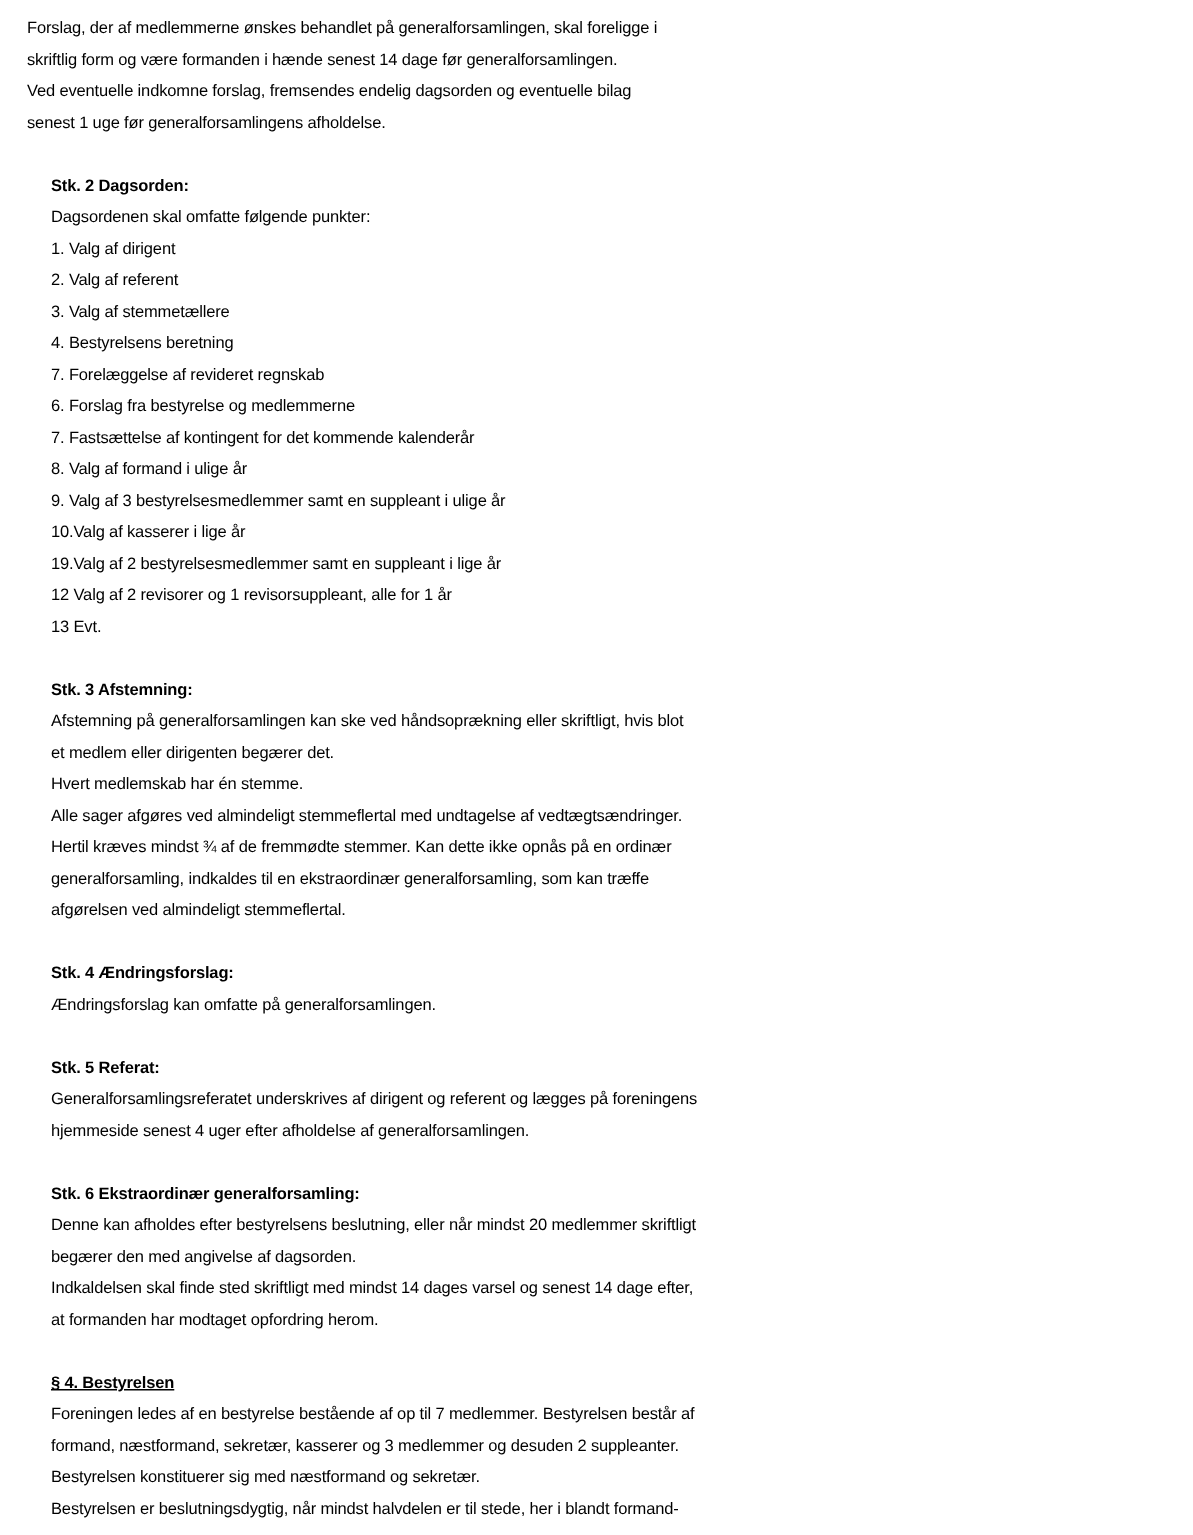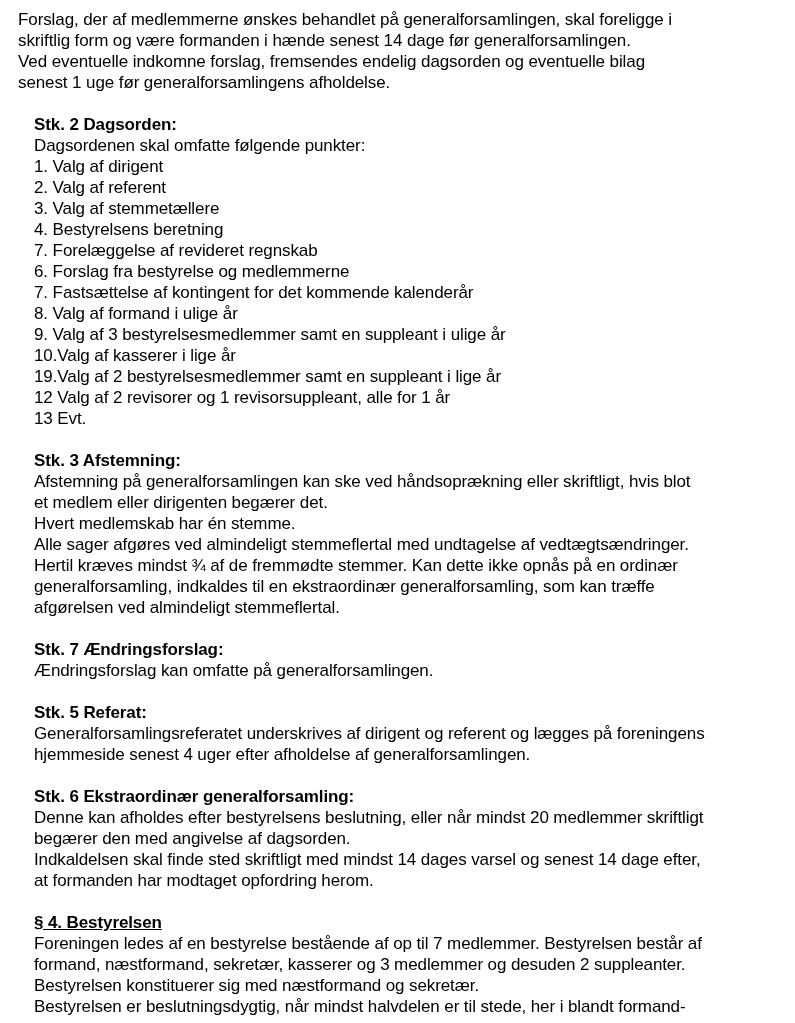--- a/index.html
+++ b/index.html
@@ -11,21 +11,21 @@
     height: 1023px;
     background: #ffffff;
     overflow: hidden;
   }
   .page {
     box-sizing: border-box;
     width: 795px;
     height: 1023px;
     padding: 9px 8px 0 18px;
     font-family: "Liberation Sans", "DejaVu Sans", sans-serif;
-    font-size: 17px;
+    font-size: 11px;
     line-height: 21px;
     color: #000000;
     letter-spacing: -0.1px;
   }
   .para {
     margin: 0;
     white-space: pre-wrap;
   }
   .sec {
     margin-top: 21px;
@@ -79,21 +79,21 @@
     <p class="para">Afstemning på generalforsamlingen kan ske ved håndsoprækning eller skriftligt, hvis blot
 et medlem eller dirigenten begærer det.
 Hvert medlemskab har én stemme.
 Alle sager afgøres ved almindeligt stemmeflertal med undtagelse af vedtægtsændringer.
 Hertil kræves mindst ¾ af de fremmødte stemmer. Kan dette ikke opnås på en ordinær
 generalforsamling, indkaldes til en ekstraordinær generalforsamling, som kan træffe
 afgørelsen ved almindeligt stemmeflertal.</p>
   </section>
 
   <section class="sec">
-    <h2 class="heading">Stk. 7 Ændringsforslag:</h2>
+    <h2 class="heading">Stk. 4 Ændringsforslag:</h2>
     <p class="para">Ændringsforslag kan omfatte på generalforsamlingen.</p>
   </section>
 
   <section class="sec">
     <h2 class="heading">Stk. 5 Referat:</h2>
     <p class="para">Generalforsamlingsreferatet underskrives af dirigent og referent og lægges på foreningens
 hjemmeside senest 4 uger efter afholdelse af generalforsamlingen.</p>
   </section>
 
   <section class="sec">

